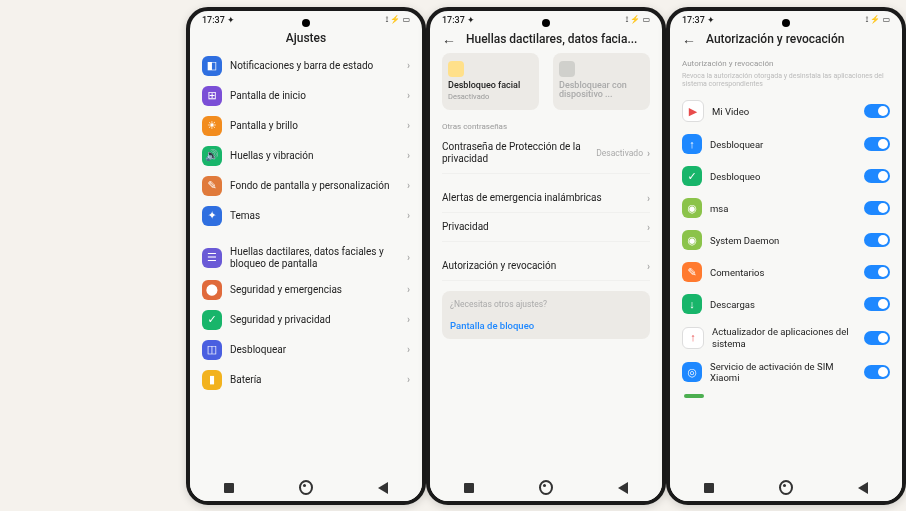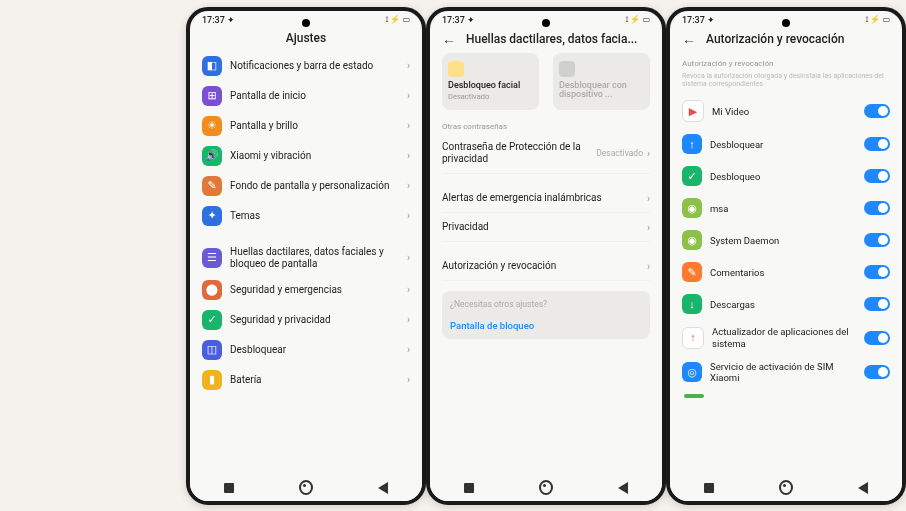--- a/index.html
+++ b/index.html
@@ -226,21 +226,21 @@
             <div class="row-label">Pantalla de inicio</div>
             <div class="chevron">›</div>
           </div>
           <div class="list-row">
             <div class="app-icon" style="background: rgb(242, 140, 30);">☀</div>
             <div class="row-label">Pantalla y brillo</div>
             <div class="chevron">›</div>
           </div>
           <div class="list-row">
             <div class="app-icon" style="background: rgb(24, 181, 106);">🔊</div>
-            <div class="row-label">Xiaomi y vibración</div>
+            <div class="row-label">Huellas y vibración</div>
             <div class="chevron">›</div>
           </div>
           <div class="list-row">
             <div class="app-icon" style="background: rgb(224, 122, 59);">✎</div>
             <div class="row-label">Fondo de pantalla y personalización</div>
             <div class="chevron">›</div>
           </div>
           <div class="list-row">
             <div class="app-icon" style="background: rgb(47, 111, 224);">✦</div>
             <div class="row-label">Temas</div>

